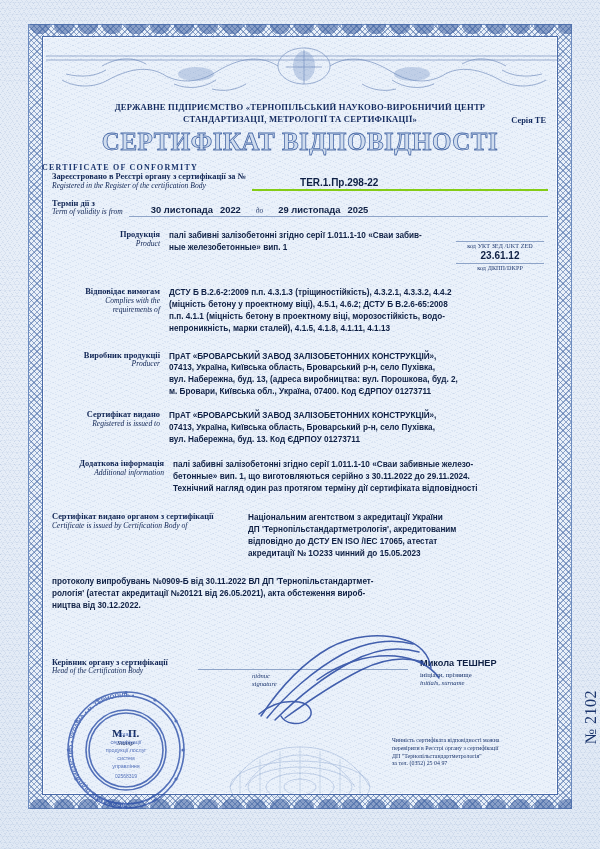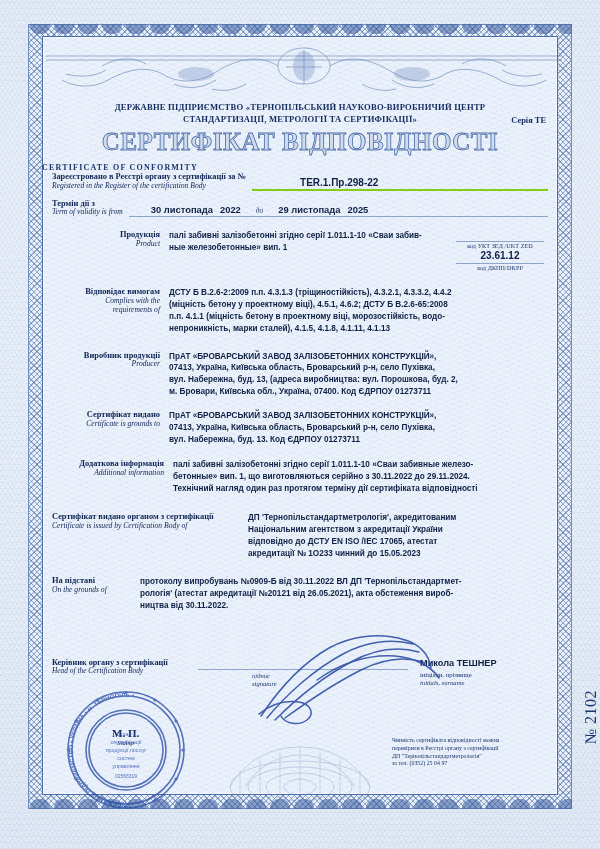--- a/index.html
+++ b/index.html
@@ -299,21 +299,21 @@
         <div>ПрАТ «БРОВАРСЬКИЙ ЗАВОД ЗАЛІЗОБЕТОННИХ КОНСТРУКЦІЙ»,</div>
         <div>07413, Україна, Київська область, Броварський р-н, село Пухівка,</div>
         <div>вул. Набережна, буд. 13, (адреса виробництва:  вул. Порошкова, буд. 2,</div>
         <div>м. Бровари, Київська обл., Україна, 07400. Код ЄДРПОУ 01273711</div>
       </div>
     </div>
 
     <div class="row" style="margin-top:12px">
       <div class="lbl">
         <span class="ua">Сертифікат видано</span>
-        <span class="en">Certificate is grounds to</span>
+        <span class="en">Registered is issued to</span>
       </div>
       <div class="val">
         <div>ПрАТ «БРОВАРСЬКИЙ ЗАВОД ЗАЛІЗОБЕТОННИХ КОНСТРУКЦІЙ»,</div>
         <div>07413, Україна, Київська область, Броварський р-н, село Пухівка,</div>
         <div>вул. Набережна, буд. 13. Код ЄДРПОУ 01273711</div>
       </div>
     </div>
 
     <div class="row" style="margin-top:13px">
       <div class="lbl" style="flex:0 0 112px">
@@ -326,36 +326,32 @@
         <div>Технічний нагляд один раз протягом терміну дії сертифіката відповідності</div>
       </div>
     </div>
 
     <div class="row" style="margin-top:18px">
       <div class="lbl" style="flex:0 0 196px;text-align:left;padding-right:0">
         <span class="ua">Сертифікат видано органом з сертифікації</span>
         <span class="en">Certificate is issued by Certification Body of</span>
       </div>
       <div class="val">
+        <div>Національним агентством з акредитації України</div>
         <div>ДП 'Тернопільстандартметрологія', акредитованим</div>
-        <div>Національним агентством з акредитації України</div>
         <div>відповідно до ДСТУ EN ISO /IEC  17065, атестат</div>
         <div>акредитації  № 1О233 чинний до 15.05.2023</div>
       </div>
     </div>
 
     <div class="row" style="margin-top:16px">
-      <div class="lbl" style="flex:0 0 82px;text-align:left;padding-right:6px">
-        <span class="ua">На підставі</span>
-        <span class="en">On the grounds of</span>
-      </div>
       <div class="val">
         <div>протоколу випробувань №0909-Б від 30.11.2022 ВЛ ДП 'Тернопільстандартмет-</div>
         <div>рологія' (атестат акредитації №20121 від 26.05.2021), акта обстеження   вироб-</div>
-        <div>ництва від 30.11.2022.</div>
+        <div>ництва від 30.12.2022.</div>
       </div>
     </div>
 
     <div class="sigrow" style="margin-top:46px">
       <div class="sig-lbl">
         <span class="ua">Керівник органу з сертифікації</span>
         <span class="en">Head of the Certification Body</span>
       </div>
       <div class="sig-mid">
         <div class="sig-line"></div>

